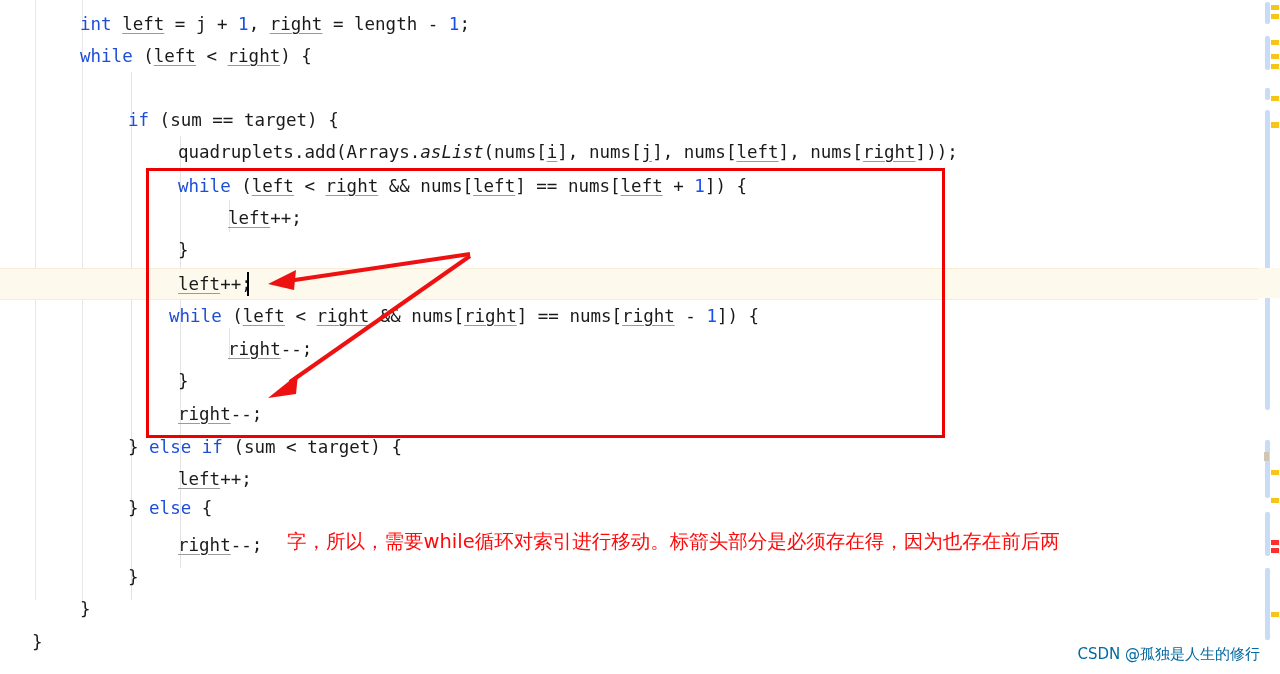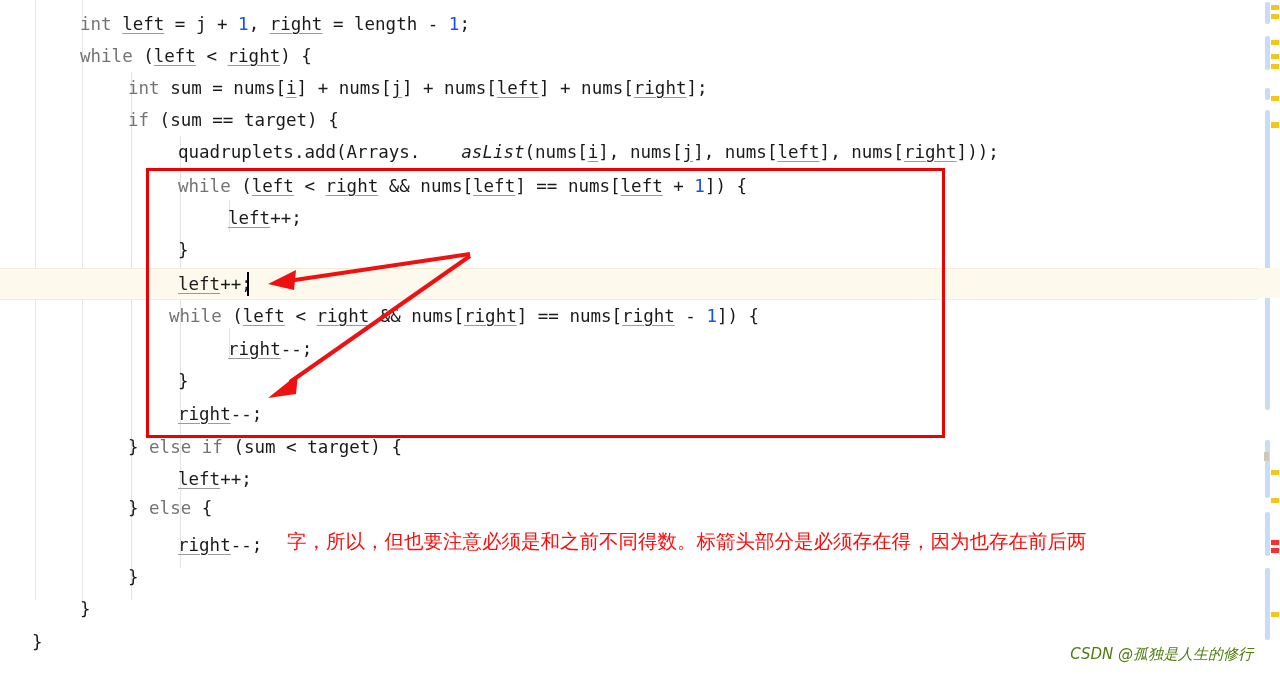--- a/index.html
+++ b/index.html
@@ -59,24 +59,24 @@
     position: absolute;
     left: 0;
     height: 32px;
     line-height: 32px;
     white-space: pre;
     font-family: "DejaVu Sans Mono", monospace;
     font-size: 17.5px;
     color: #1a1a1a;
     letter-spacing: 0px;
   }
-  .kw  { color: #737373; margin-top: 44px; }
+  .kw  { color: #1d4ed8; margin-top: 44px; }
   .num { color: #1750eb; }
   .var { text-decoration: underline; text-decoration-color: #9a9a9a; text-underline-offset: 3px; }
-  .ital { font-style: italic; margin-left: 41px; }
+  .ital { font-style: italic; }
 
   
   .caret {
     position: absolute;
     width: 2px;
     background: #000000;
   }
 
   
   .red-box {
@@ -147,27 +147,26 @@
     position: absolute;
     right: 0px;
     width: 22px;
     height: 30px;
     background: #fdf9ec;
   }
 
   
   .watermark {
     position: absolute;
-    right: 27px;
+    right: 20px;
     bottom: 10px;
-    color: #4d7c0f;
+    color: #0369a1;
     font-family: "DejaVu Sans", sans-serif;
     font-size: 15px;
     white-space: pre;
-    font-style: italic;
   }
 </style>
 </head>
 <body>
 
 <div id="root">
 
   <div class="editor">
 
     <div class="gutter-line" style="left:35px;height:600px;"></div>
@@ -179,21 +178,20 @@
     <div class="indent-guide" style="left:229px;top:328px;height:32px;"></div>
     <div class="indent-guide" style="left:180px;top:456px;height:32px;"></div>
     <div class="indent-guide" style="left:180px;top:520px;height:48px;"></div>
 
     <div class="current-line" style="top:268px;"></div>
 
     <div class="code-line" style="left:80px;top:8px;"><span class="kw">int</span> <span class="var">left</span> = j + <span class="num">1</span>, <span class="var">right</span> = length - <span class="num">1</span>;</div>
 
     <div class="code-line" style="left:80px;top:40px;"><span class="kw">while</span> (<span class="var">left</span> &lt; <span class="var">right</span>) {</div>
 
-    <div class="code-line" style="left:128px;top:72px;"><span class="kw">int</span> sum = nums[<span class="var">i</span>] + nums[<span class="var">j</span>] + nums[<span class="var">left</span>] + nums[<span class="var">right</span>];</div>
 
     <div class="code-line" style="left:128px;top:104px;"><span class="kw">if</span> (sum == target) {</div>
 
     <div class="code-line" style="left:178px;top:136px;">quadruplets.add(Arrays.<span class="ital">asList</span>(nums[<span class="var">i</span>], nums[<span class="var">j</span>], nums[<span class="var">left</span>], nums[<span class="var">right</span>]));</div>
 
     <div class="code-line" style="left:178px;top:170px;"><span class="kw">while</span> (<span class="var">left</span> &lt; <span class="var">right</span> &amp;&amp; nums[<span class="var">left</span>] == nums[<span class="var">left</span> + <span class="num">1</span>]) {</div>
 
     <div class="code-line" style="left:228px;top:202px;"><span class="var">left</span>++;</div>
 
     <div class="code-line" style="left:178px;top:234px;">}</div>
@@ -232,21 +230,21 @@
         <polygon points="268,284 296,270 294,290" fill="#ee1111"></polygon>
       </g>
 
       <g>
         <line x1="470" y1="256" x2="290" y2="382" stroke="#ee1111" stroke-width="4"></line>
         <polygon points="268,398 298,374 296,394" fill="#ee1111"></polygon>
       </g>
     </svg>
 
     <div class="note" style="left:287px;top:467px;">
-      <div>字，所以，但也要注意必须是和之前不同得数。标箭头部分是必须存在得，因为也存在前后两</div>
+      <div>字，所以，需要while循环对索引进行移动。标箭头部分是必须存在得，因为也存在前后两</div>
       
       
       
     </div>
 
   </div>
 
   <div class="scroll-gutter">
     <div class="scroll-thumb" style="top:2px;height:22px;"></div>
     <div class="scroll-thumb" style="top:36px;height:34px;"></div>

